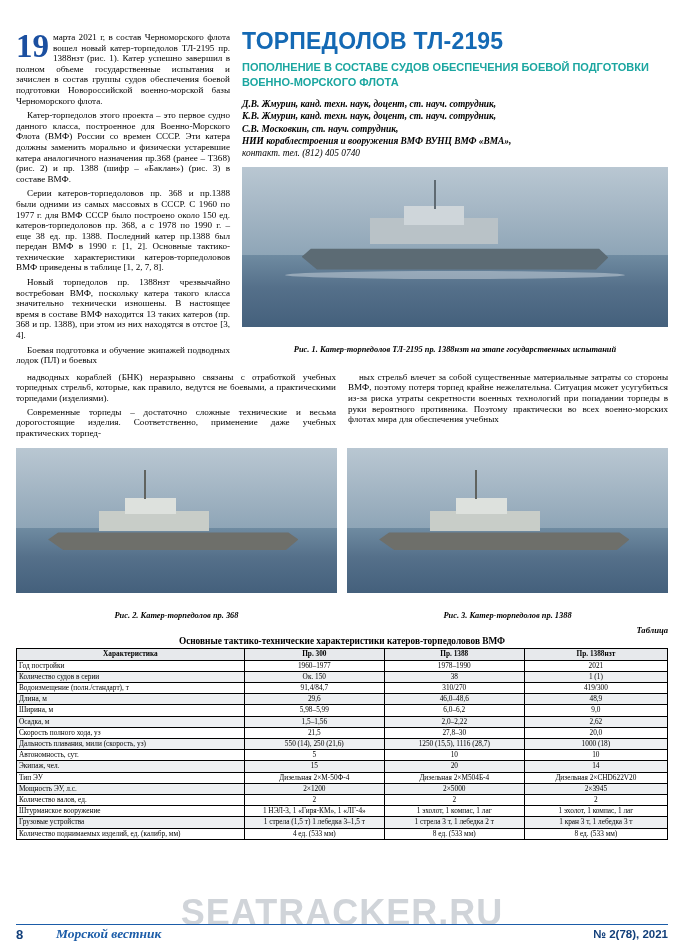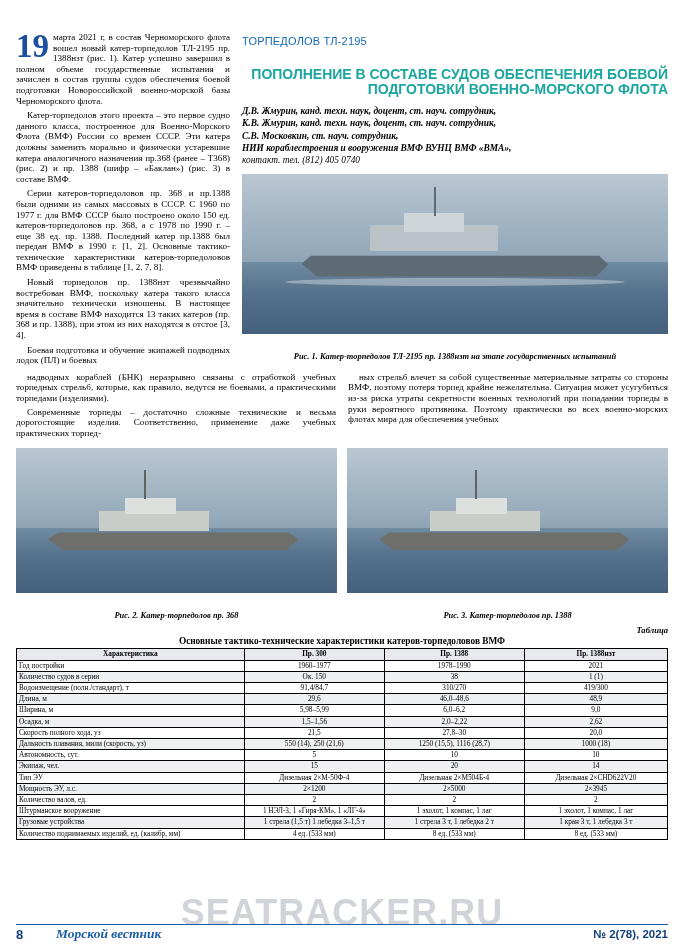--- a/index.html
+++ b/index.html
@@ -33,34 +33,33 @@
     color:#1b4fa0;
     margin:1px 4px 0 0;
   }
   .para{
     font-size:9.1px;line-height:10.6px;text-align:justify;
     text-indent:11px;margin-top:4px;
   }
 
   .title{
     font-family:"Liberation Sans", sans-serif;
-    font-weight:normal;
+    font-weight:bold;
     color:#1469b4;
-    font-size:11px;
+    font-size:23px;
     line-height:18px;
     letter-spacing:.2px;
   }
   .subtitle{
     font-family:"Liberation Sans", sans-serif;
     font-weight:bold;
     color:#1ba6a0;
-    font-size:14px;
+    font-size:11px;
     line-height:14.6px;
-    margin-top:17px;
-    text-align:right;
+    margin-top:10px;
   }
   .authors{
     margin-top:9px;
     font-family:"Liberation Serif", serif;
     font-style:italic;
     font-weight:bold;
     font-size:9.4px;
     line-height:12.2px;
   }
   .authors .plain{font-weight:normal;}

